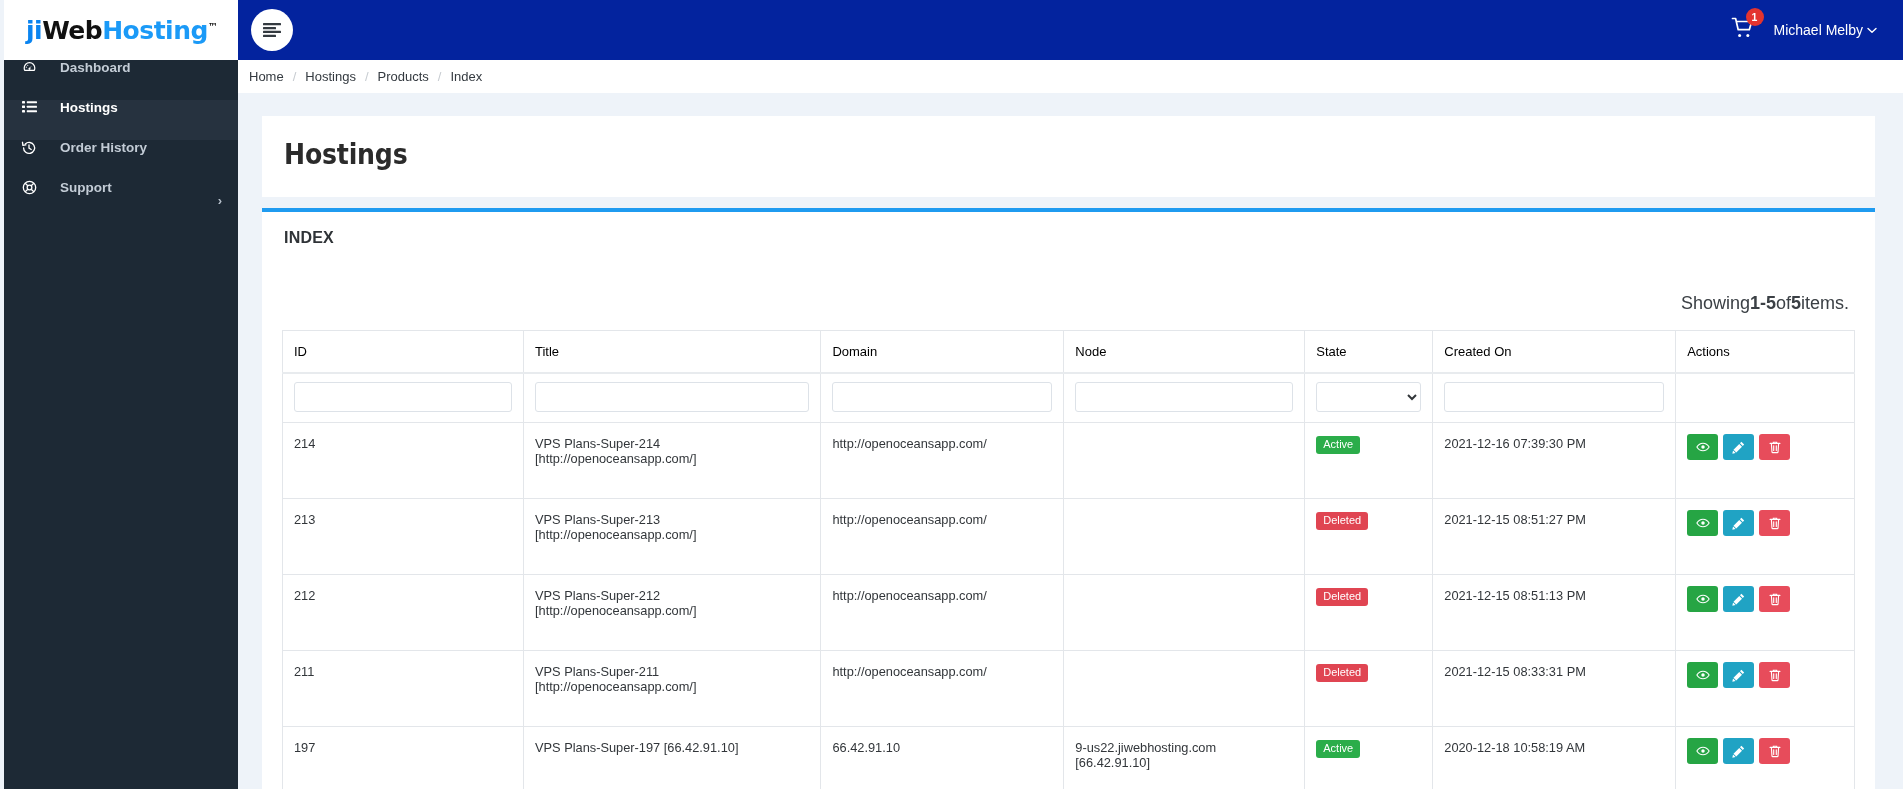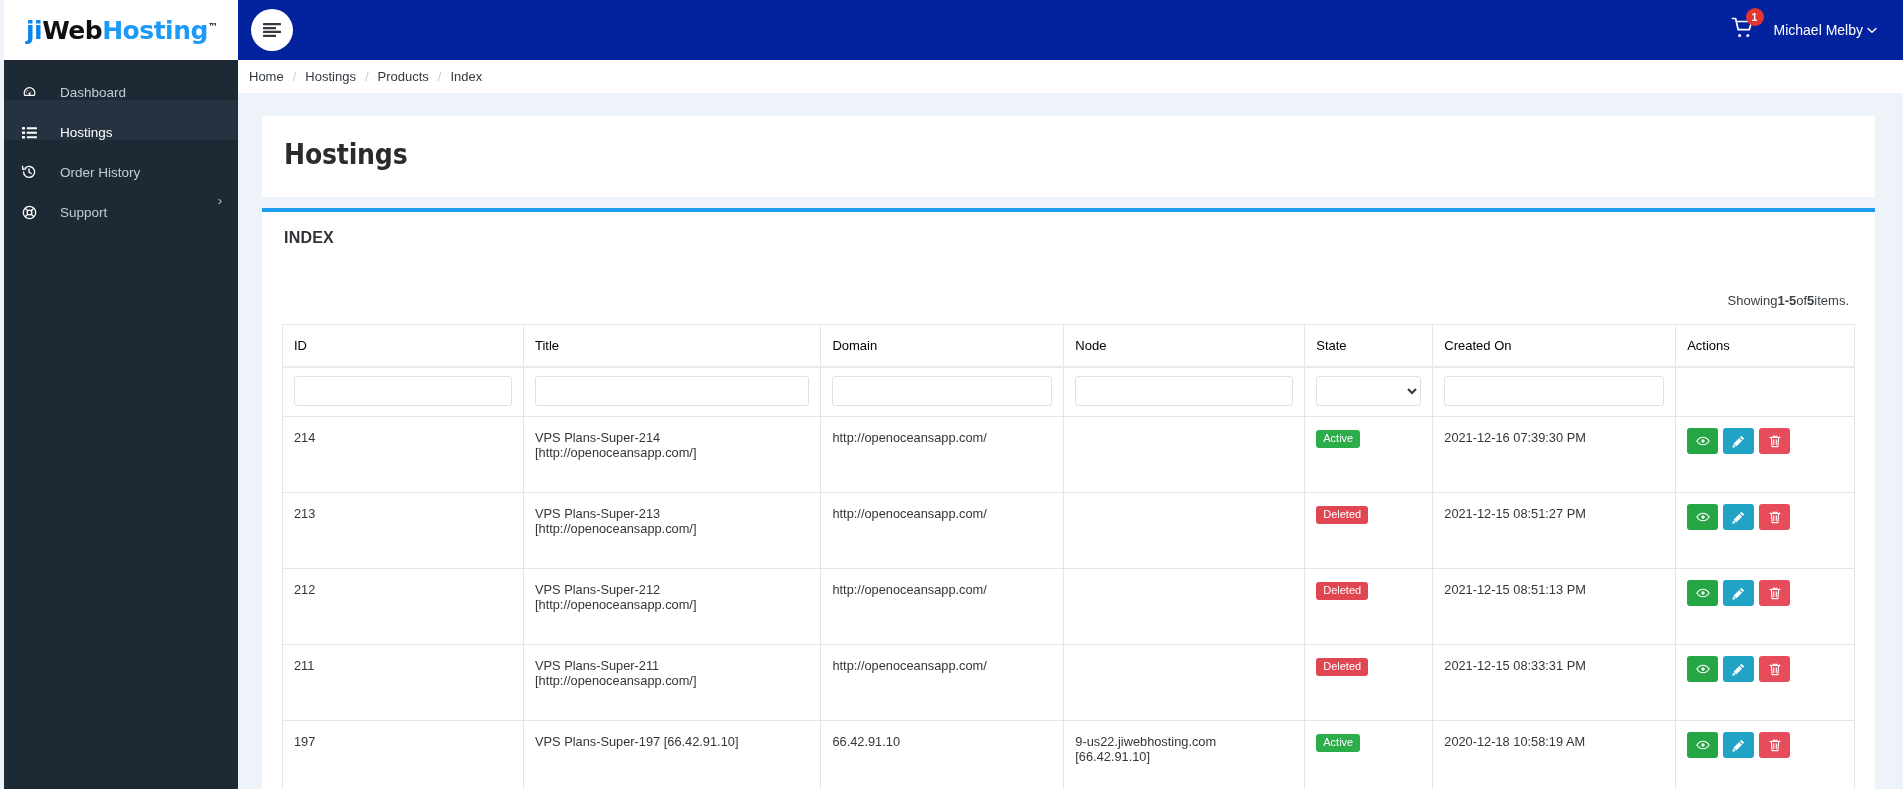--- a/index.html
+++ b/index.html
@@ -43,27 +43,28 @@
   .brand-tm {
     font-size: 10px;
     vertical-align: super;
     color: #111111;
     font-weight: bold;
   }
 
   .nav { padding-top: 0; }
   .nav-item {
     display: flex;
-    align-items: flex-end;
+    align-items: flex-start;
     height: 40px;
     padding-left: 8px;
     color: #c3ccd6;
     font-size: 13.5px;
     cursor: pointer;
     position: relative;
+    font-weight: bold;
   }
   .nav-item.active {
     background: #26323f;
     color: #ffffff;
   }
   .nav-icon {
     width: 34px;
     min-width: 34px;
     display: flex;
     align-items: center;
@@ -189,21 +190,21 @@
   }
   .section-label {
     font-size: 16px;
     color: #2f3337;
     letter-spacing: 0.2px;
     margin: 0 0 10px 2px;
   }
   .summary-row {
     display: flex;
     justify-content: flex-end;
-    font-size: 13px;
+    font-size: 18px;
     color: #3b4045;
     padding: 36px 6px 16px 0;
   }
   .summary-row b { font-weight: bold; }
 
   
   table.grid {
     width: 100%;
     border-collapse: collapse;
     table-layout: fixed;

